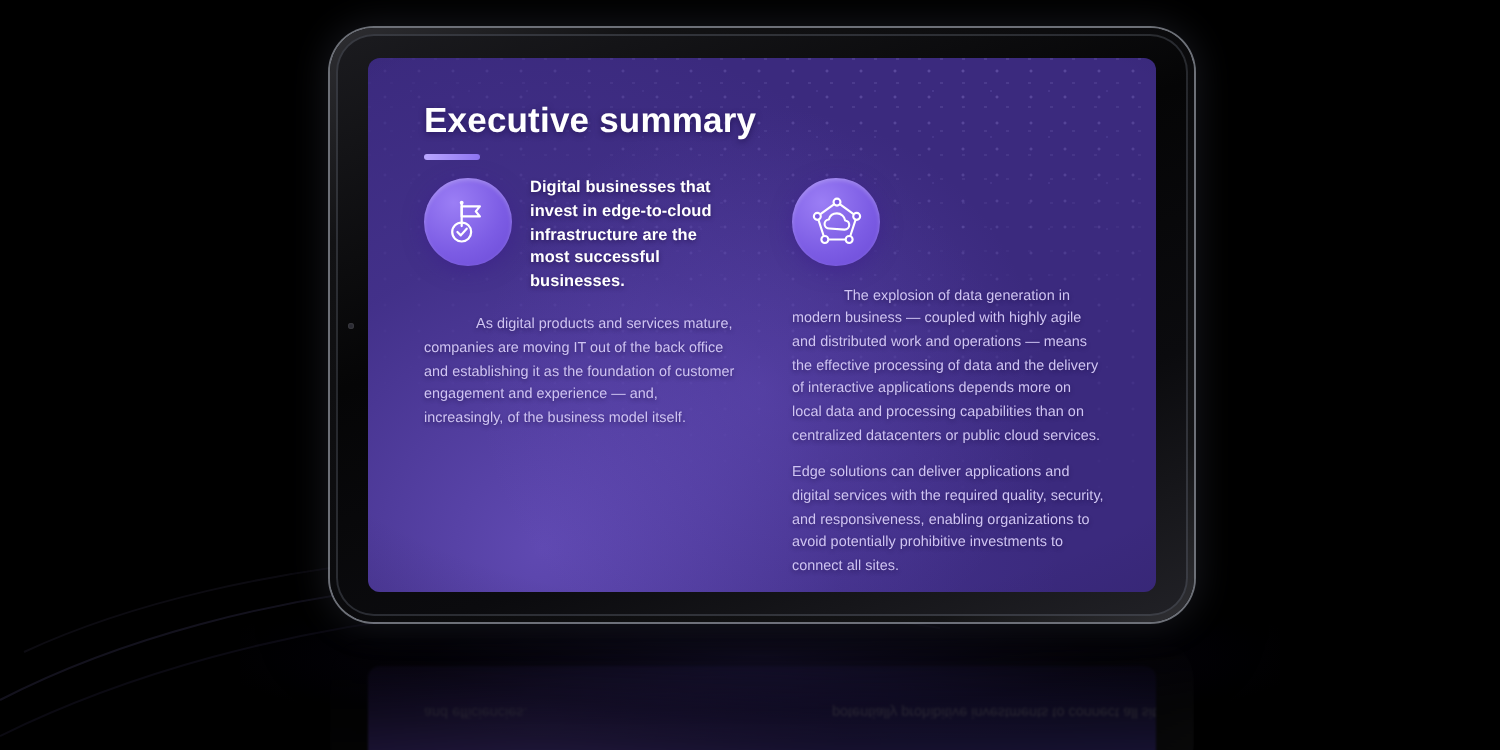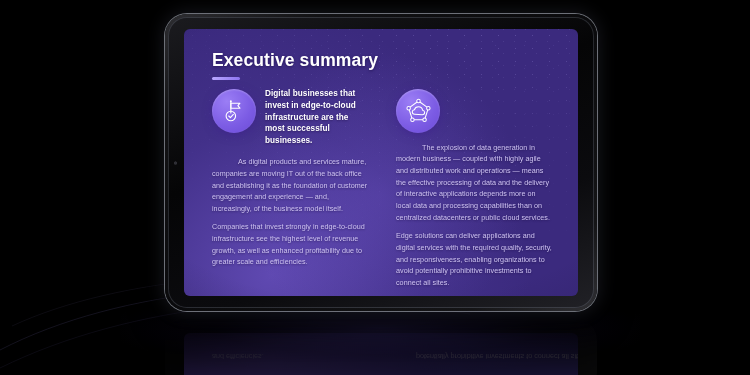--- a/index.html
+++ b/index.html
@@ -198,21 +198,20 @@
                   <circle cx="10.6" cy="3.6" r="1.05" fill="#ffffff" stroke="none"></circle>
                   <path d="M10.6 5.6 H 20.4 L 18.2 8.3 L 20.4 11.0 H 10.6 Z"></path>
                   <circle cx="10.6" cy="19.4" r="5.1"></circle>
                   <path d="M8.3 19.4 L 10.1 21.2 L 13.3 17.6"></path>
                 </svg>
               </div>
               <div class="col-lead">Digital businesses that invest in edge-to-cloud infrastructure are the most successful businesses.</div>
             </div>
             <div class="col-body">
               <p class="first">As digital products and services mature, companies are moving IT out of the back office and establishing it as the foundation of customer engagement and experience — and, increasingly, of the business model itself.</p>
-              <p>Companies that invest strongly in edge-to-cloud infrastructure see the highest level of revenue growth, as well as enhanced profitability due to greater scale and efficiencies.</p>
             </div>
           </div>
 
           <div class="col">
             <div class="col-head">
               <div class="icon-circle">
                 <svg width="27" height="27" viewBox="0 0 28 28" fill="none" stroke="#ffffff" stroke-width="1.1" stroke-linecap="round" stroke-linejoin="round">
                   <path d="M14 4.2 L24.2 11.6 L20.3 23.6 H7.7 L3.8 11.6 Z"></path>
                   <path d="M10.0 17.9 c-1.35 0-2.45-1.05-2.45-2.35 0-1.2 0.95-2.2 2.2-2.33
                            0.5-1.85 2.2-3.17 4.2-3.17 2.2 0 4.02 1.62 4.3 3.72

